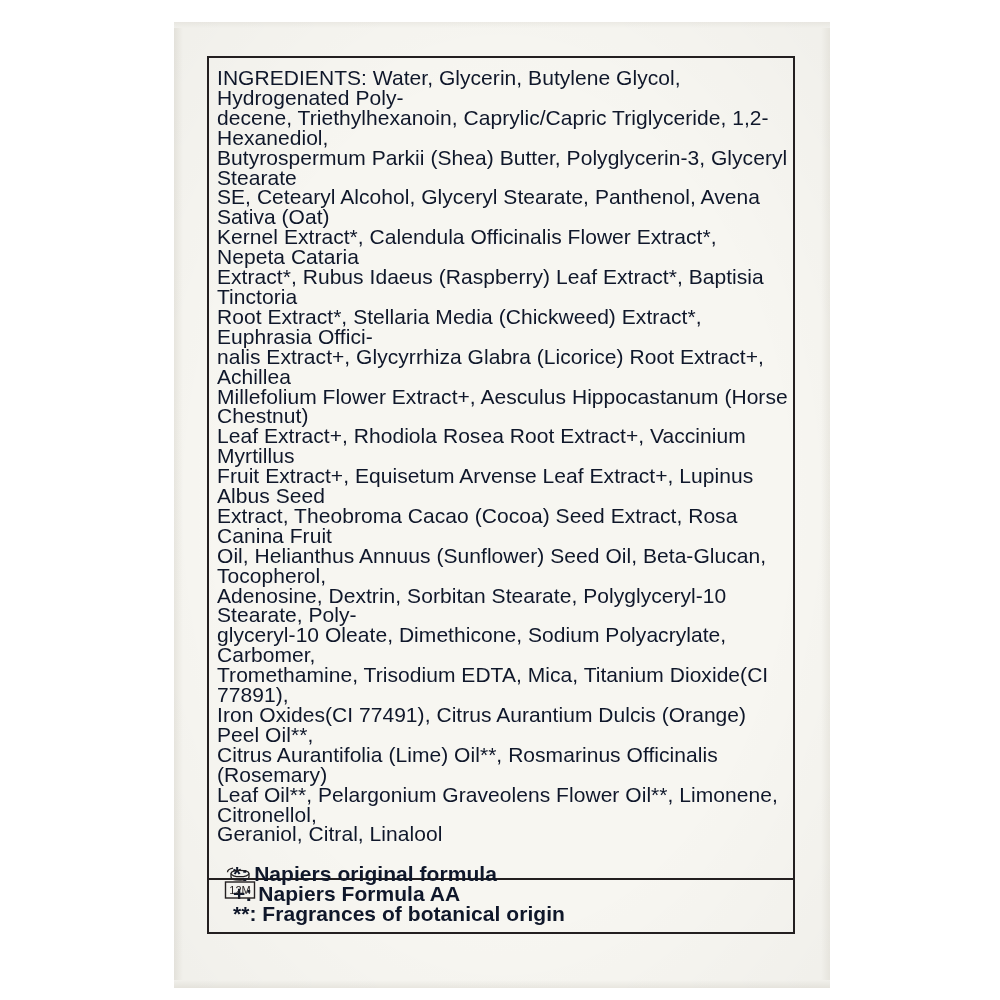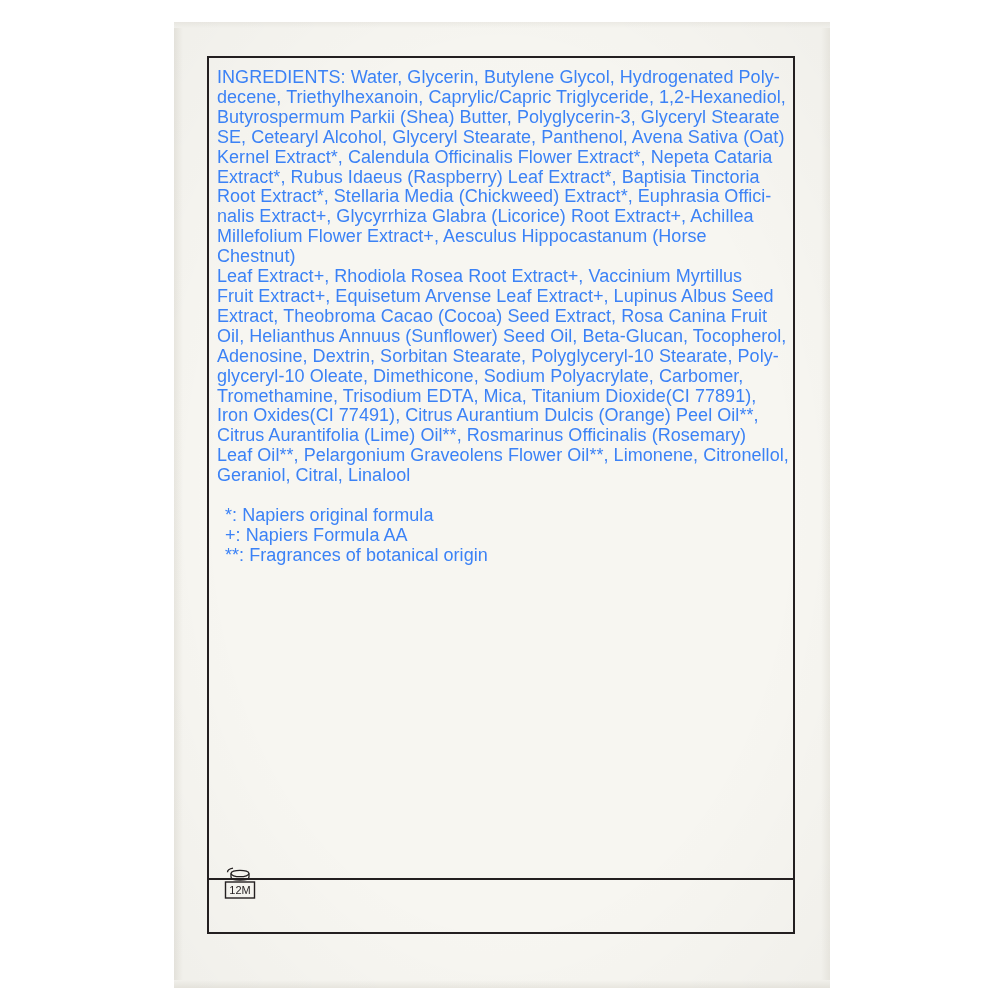--- a/index.html
+++ b/index.html
@@ -86,36 +86,37 @@
     width: 588px;
     height: 2px;
     background: #231f20;
   }
 
   .text-block {
     position: absolute;
     left: 217px;
     top: 68px;
     width: 572px;
-    color: #3b82f6;
-    font-size: 18px;
+    color: #0f172a;
+    font-size: 21px;
     line-height: 19.9px;
     letter-spacing: 0.05px;
   }
 
   .ingredients {
     margin: 0;
     white-space: pre-line;
     text-align: left;
   }
 
   .legend {
-    margin: 8px;
+    margin: 16px;
     padding: 0;
     margin-top: 20px;
+    font-weight: bold;
   }
   .legend div {
     white-space: pre;
   }
 
   .clinical {
     margin: 0;
     padding: 0;
     margin-top: 21px;
   }

